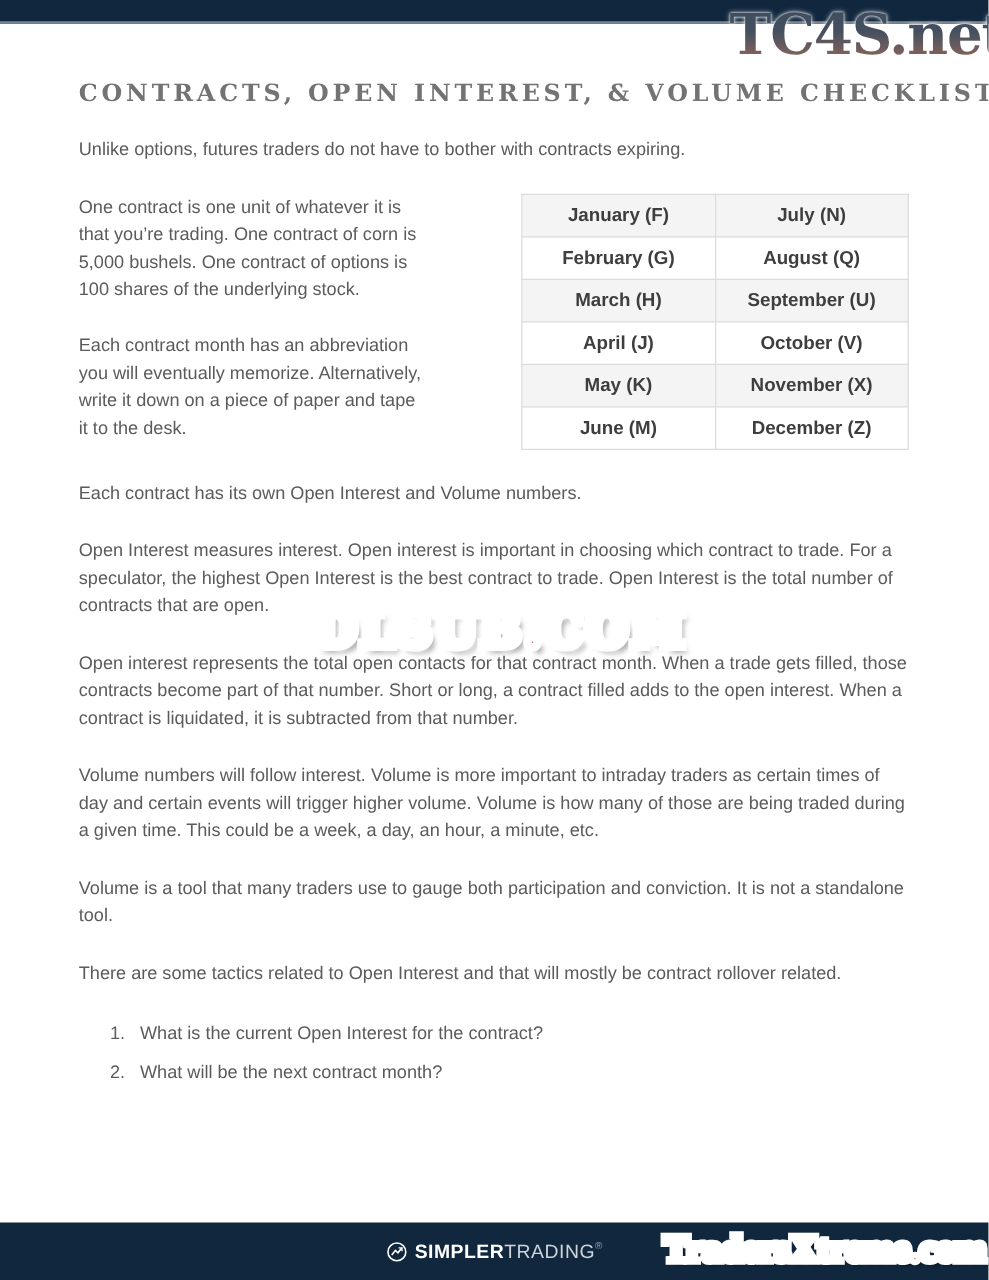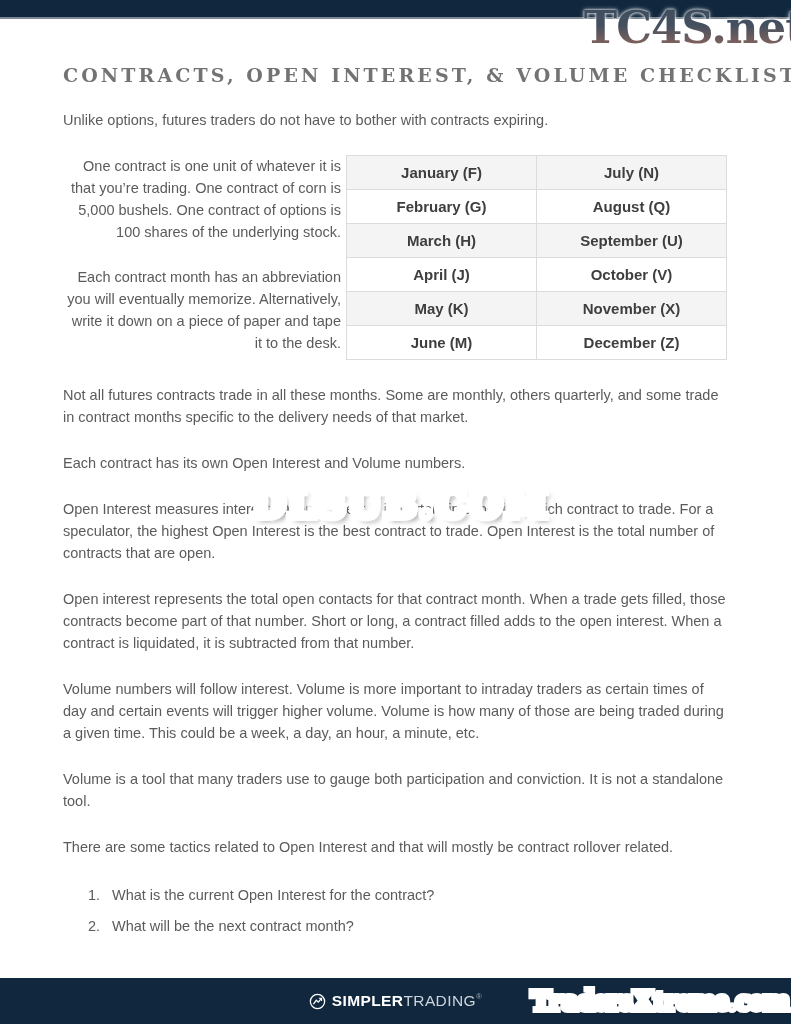--- a/index.html
+++ b/index.html
@@ -105,25 +105,25 @@
     letter-spacing: 3.1px;
     color: #737373;
     white-space: nowrap;
   }
   p.body-p { margin: 0 0 24px 0; }
   .two-col {
     display: flex;
     justify-content: space-between;
     margin-bottom: 24px;
   }
-  .left-col { width: 278px; text-align: right; }
+  .left-col { width: 278px; }
   .left-col p { margin: 0 0 23px 0; }
   .left-col p:last-child { margin-bottom: 0; }
   table.months {
-    width: 381px;
+    width: 310px;
     border-collapse: collapse;
     align-self: flex-start;
   }
   table.months td {
     width: 50%;
     height: 34px;
     border: 1px solid #dcdcdc;
     text-align: center;
     vertical-align: middle;
     font-weight: bold;
@@ -218,21 +218,20 @@
             <td>November (X)</td>
           </tr>
           <tr>
             <td>June (M)</td>
             <td>December (Z)</td>
           </tr>
         </tbody>
       </table>
     </div>
 
-    <p class="body-p">Not all futures contracts trade in all these months. Some are monthly, others quarterly, and some trade in contract months specific to the delivery needs of that market.</p>
     <p class="body-p">Each contract has its own Open Interest and Volume numbers.</p>
     <p class="body-p">Open Interest measures interest. Open interest is important in choosing which contract to trade. For a speculator, the highest Open Interest is the best contract to trade. Open Interest is the total number of contracts that are open.</p>
     <p class="body-p">Open interest represents the total open contacts for that contract month. When a trade gets filled, those contracts become part of that number. Short or long, a contract filled adds to the open interest. When a contract is liquidated, it is subtracted from that number.</p>
     <p class="body-p">Volume numbers will follow interest. Volume is more important to intraday traders as certain times of day and certain events will trigger higher volume. Volume is how many of those are being traded during a given time. This could be a week, a day, an hour, a minute, etc.</p>
     <p class="body-p">Volume is a tool that many traders use to gauge both participation and conviction. It is not a standalone tool.</p>
     <p class="body-p">There are some tactics related to Open Interest and that will mostly be contract rollover related.</p>
 
     <ol class="tactics">
       <li>
         <span class="num">1.</span><span>What is the current Open Interest for the contract?</span>

